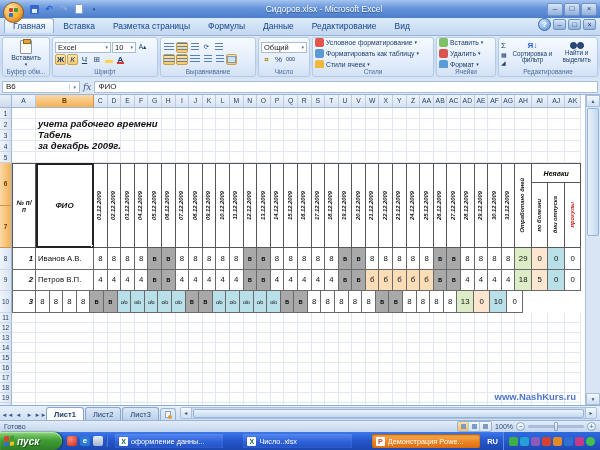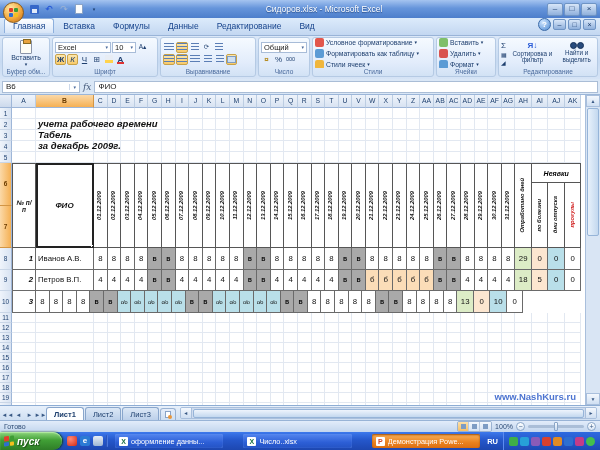--- a/index.html
+++ b/index.html
@@ -184,20 +184,21 @@
       <div class="wbtn">–</div>
       <div class="wbtn">□</div>
       <div class="wbtn">×</div>
     </div>
   </div>
 
   <div class="tabrow">
     <div id="ribbonTabs" style="display:flex;align-items:flex-end">
         <div class="rtab active">Главная</div>
         <div class="rtab">Вставка</div>
+        <div class="rtab">Разметка страницы</div>
         <div class="rtab">Формулы</div>
         <div class="rtab">Данные</div>
         <div class="rtab">Редактирование</div>
         <div class="rtab">Вид</div>
       </div>
     <div class="tabrow-right">
       <div class="helpbtn">?</div>
       <div class="wbtn small">–</div>
       <div class="wbtn small">□</div>
       <div class="wbtn small">×</div>

